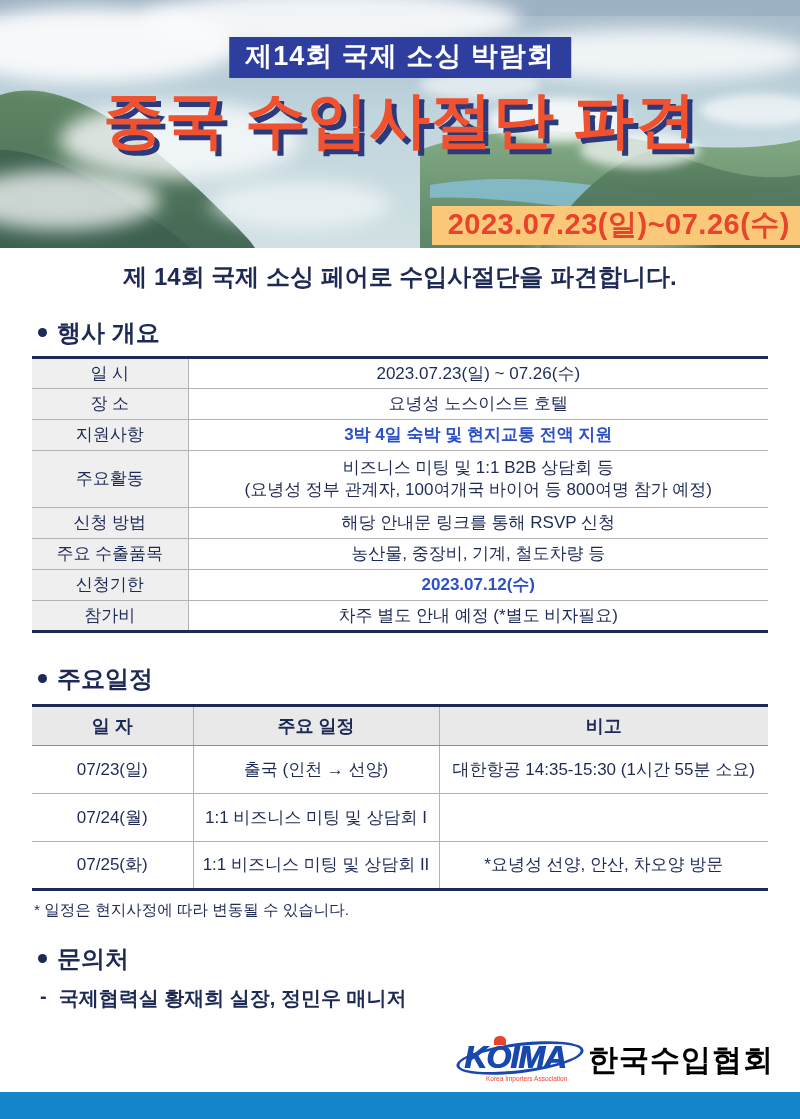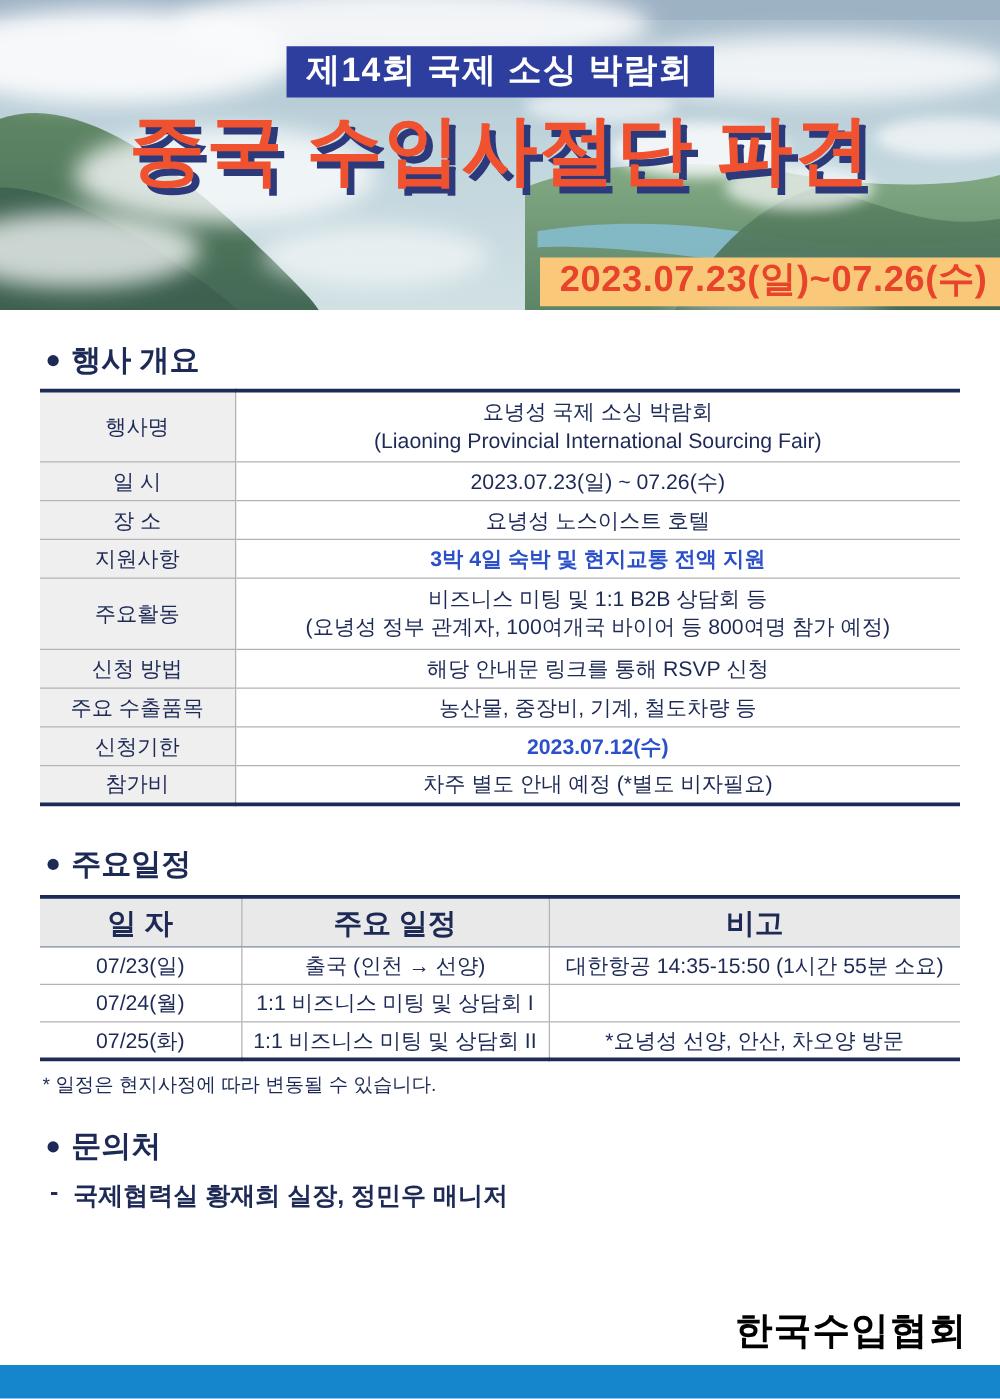--- a/index.html
+++ b/index.html
@@ -43,23 +43,23 @@
   table{border-collapse:collapse;table-layout:fixed;margin:0 32px;width:736px;
         border-top:3px solid var(--navy);border-bottom:3px solid var(--navy);}
   td,th{text-align:center;vertical-align:middle;font-size:17px;color:var(--navy);
         border-bottom:1px solid #b3b3b3;padding:2px 6px;}
   tr:last-child td{border-bottom:none;}
   #overview-table td.lbl{width:156px;background:#efefef;border-right:1px solid #b3b3b3;}
   #overview-table td{height:31px;}
   #overview-table tr.tall td{height:57px;}
   .v1,.v2{line-height:1.3;}
   .hl{color:var(--accent_blue);font-weight:bold;}
-  #schedule-table th{background:#e9e9e9;height:40px;font-size:23px;font-weight:bold;
+  #schedule-table th{background:#e9e9e9;height:40px;font-size:18px;font-weight:bold;
                      border-bottom:1px solid #828ba6;}
-  #schedule-table td{height:30px;}
+  #schedule-table td{height:48px;}
   #schedule-table th:nth-child(1),#schedule-table td:nth-child(1){width:161px;}
   #schedule-table th:nth-child(2),#schedule-table td:nth-child(2){width:246px;}
   #schedule-table th:not(:last-child),#schedule-table td:not(:last-child){border-right:1px solid #b3b3b3;}
   
   .footnote{margin:9px 0 0 34px;font-size:15.5px;}
   .contact-title{margin-top:22px;}
   .contact-line1{display:flex;gap:12px;margin:10px 0 0 40px;font-size:20px;font-weight:bold;}
   
   .logo{position:absolute;right:26px;bottom:34px;display:flex;align-items:center;gap:6px;}
   .koima{position:relative;width:122px;height:50px;}
@@ -125,36 +125,30 @@
         <ellipse cx="620" cy="235" rx="90" ry="16" opacity="0.55" filter="url(#blur1)"></ellipse>
       </g>
       <rect width="800" height="248" fill="#dce8ec" opacity="0.12"></rect>
     </svg>
     <div class="series-badge">제14회 국제 소싱 박람회</div>
     <div class="poster-title">중국 수입사절단 파견</div>
     <div class="date-badge">2023.07.23(일)~07.26(수)</div>
   </div>
 
   <div class="intro">
+    <div>제 14회  국제 소싱 페어로 수입사절단을 파견합니다.</div>
   </div>
 
   <div class="section sec1">
     <span class="bullet"></span>
     <span>행사 개요</span>
   </div>
 
   <table id="overview-table">
     <tbody>
-      <tr class="tall">
-        <td class="lbl">행사명</td>
-        <td>
-          <div class="v1">요녕성 국제 소싱 박람회</div>
-          <div class="v2">(Liaoning Provincial International Sourcing Fair)</div>
-        </td>
-      </tr>
       <tr>
         <td class="lbl">일 시</td>
         <td>2023.07.23(일) ~ 07.26(수)</td>
       </tr>
       <tr>
         <td class="lbl">장 소</td>
         <td>요녕성 노스이스트 호텔</td>
       </tr>
       <tr>
         <td class="lbl">지원사항</td>
@@ -196,21 +190,21 @@
       <tr>
         <th>일 자</th>
         <th>주요 일정</th>
         <th>비고</th>
       </tr>
     </thead>
     <tbody>
       <tr>
         <td>07/23(일)</td>
         <td>출국 (인천 → 선양)</td>
-        <td>대한항공 14:35-15:50 (1시간 55분 소요)</td>
+        <td>대한항공 14:35-15:30 (1시간 55분 소요)</td>
       </tr>
       <tr>
         <td>07/24(월)</td>
         <td>1:1 비즈니스 미팅 및 상담회 I</td>
         <td></td>
       </tr>
       <tr>
         <td>07/25(화)</td>
         <td>1:1 비즈니스 미팅 및 상담회 II</td>
         <td>*요녕성 선양, 안산, 차오양 방문</td>
@@ -223,18 +217,24 @@
   <div class="section contact-title">
     <span class="bullet"></span>
     <span>문의처</span>
   </div>
   <div class="contact-line1">
     <span>-</span>
     <span>국제협력실 황재희 실장, 정민우 매니저</span>
   </div>
 
   <div class="logo">
+    <div class="koima">
+      <span class="swoosh"></span>
+      <span class="dot"></span>
+      <span class="word">KOIMA</span>
+      <span class="sub">Korea Importers Association</span>
+    </div>
     <span class="org-name">한국수입협회</span>
   </div>
 
   <div class="bottom-bar"></div>
 
 </div>
 
 </body></html>

